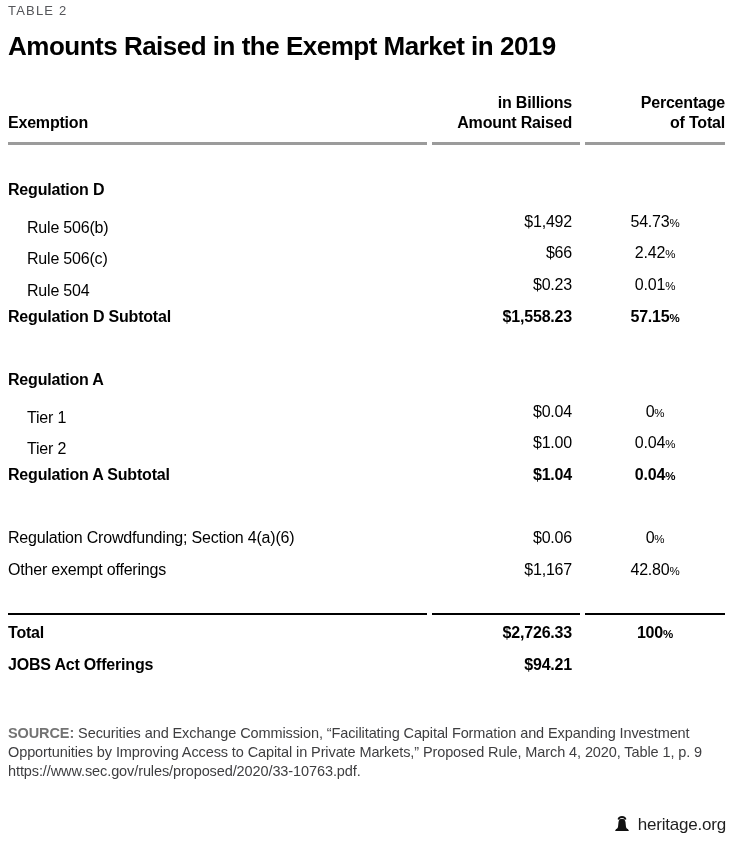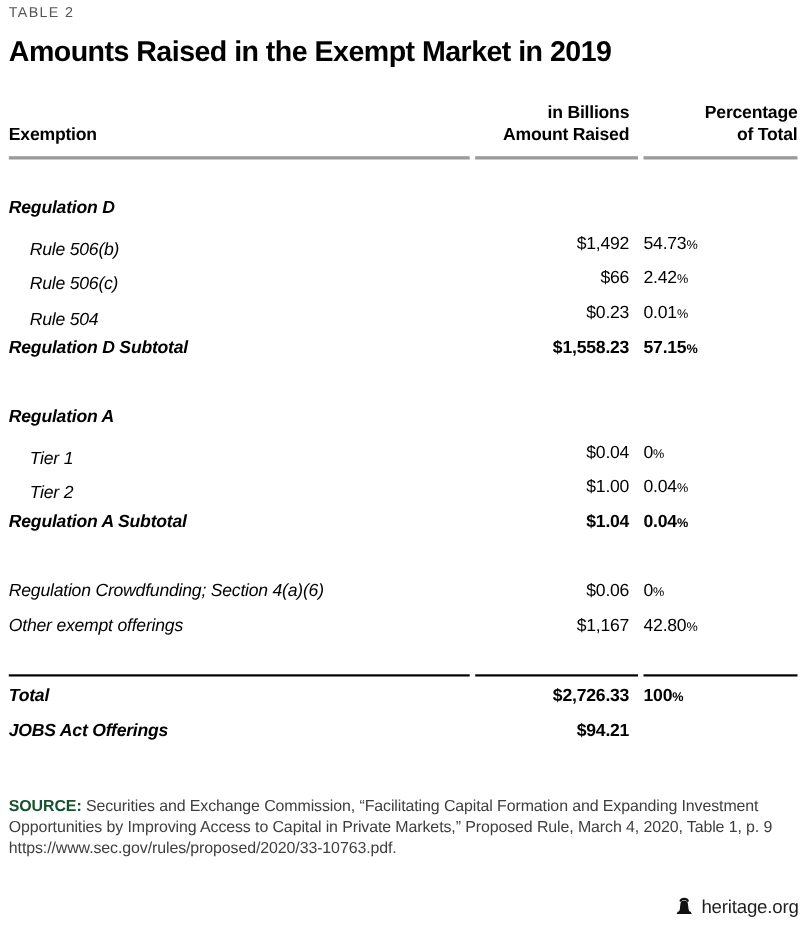--- a/index.html
+++ b/index.html
@@ -36,39 +36,39 @@
   }
   .thead .h.right { text-align: right; }
   .thead .h .ln { display: block; }
   .thead .amt-h { padding-right: 8px; }
 
   .rule { margin-top: 9px; }
   .rule .seg { height: 3px; background: var(--header-rule, #9b9b9b); }
 
   .tbody { padding-top: 29px; }
   .row { height: 31.7px; align-items: center; font-size: 16px; letter-spacing: -0.2px; }
-  .row .lbl { white-space: nowrap; font-style: italic; }
+  .row .lbl { white-space: nowrap; }
   .row.indent .lbl { padding-left: 19px; margin-top: 12px; }
   .row.section .lbl, .row.bold .lbl,
   .row.section .amt, .row.bold .amt,
   .row.section .pct, .row.bold .pct { font-weight: 700; }
   .row .amt { text-align: right; padding-right: 8px; font-variant-numeric: tabular-nums; }
-  .row .pct { text-align: left; font-variant-numeric: tabular-nums; }
+  .row .pct { text-align: center; font-variant-numeric: tabular-nums; }
   .row .pct .pct-sign { font-size: 0.72em; }
 
   .spacer { height: 31.7px; }
   .rule-row { height: 31.7px; align-items: end; }
   .rule-row .seg { height: 1.5px; background: var(--total-rule, #000); margin-bottom: 3px; }
 
   .source {
     margin-top: 43px;
     font-size: 14.5px; line-height: 19px; letter-spacing: -0.1px;
     color: #3e3e40; max-width: 717px;
   }
-  .source b { color: #14532d; font-weight: 700; }
+  .source b { color: #737373; font-weight: 700; }
 
   .brand {
     position: absolute; right: 8px; bottom: 15px;
     display: flex; align-items: flex-start; gap: 7px;
   }
   .brand svg { display: block; }
   .brand .brand-text { font-size: 17px; color: #1f1f1f; letter-spacing: -0.2px; }
 </style>
 </head>
 <body>

